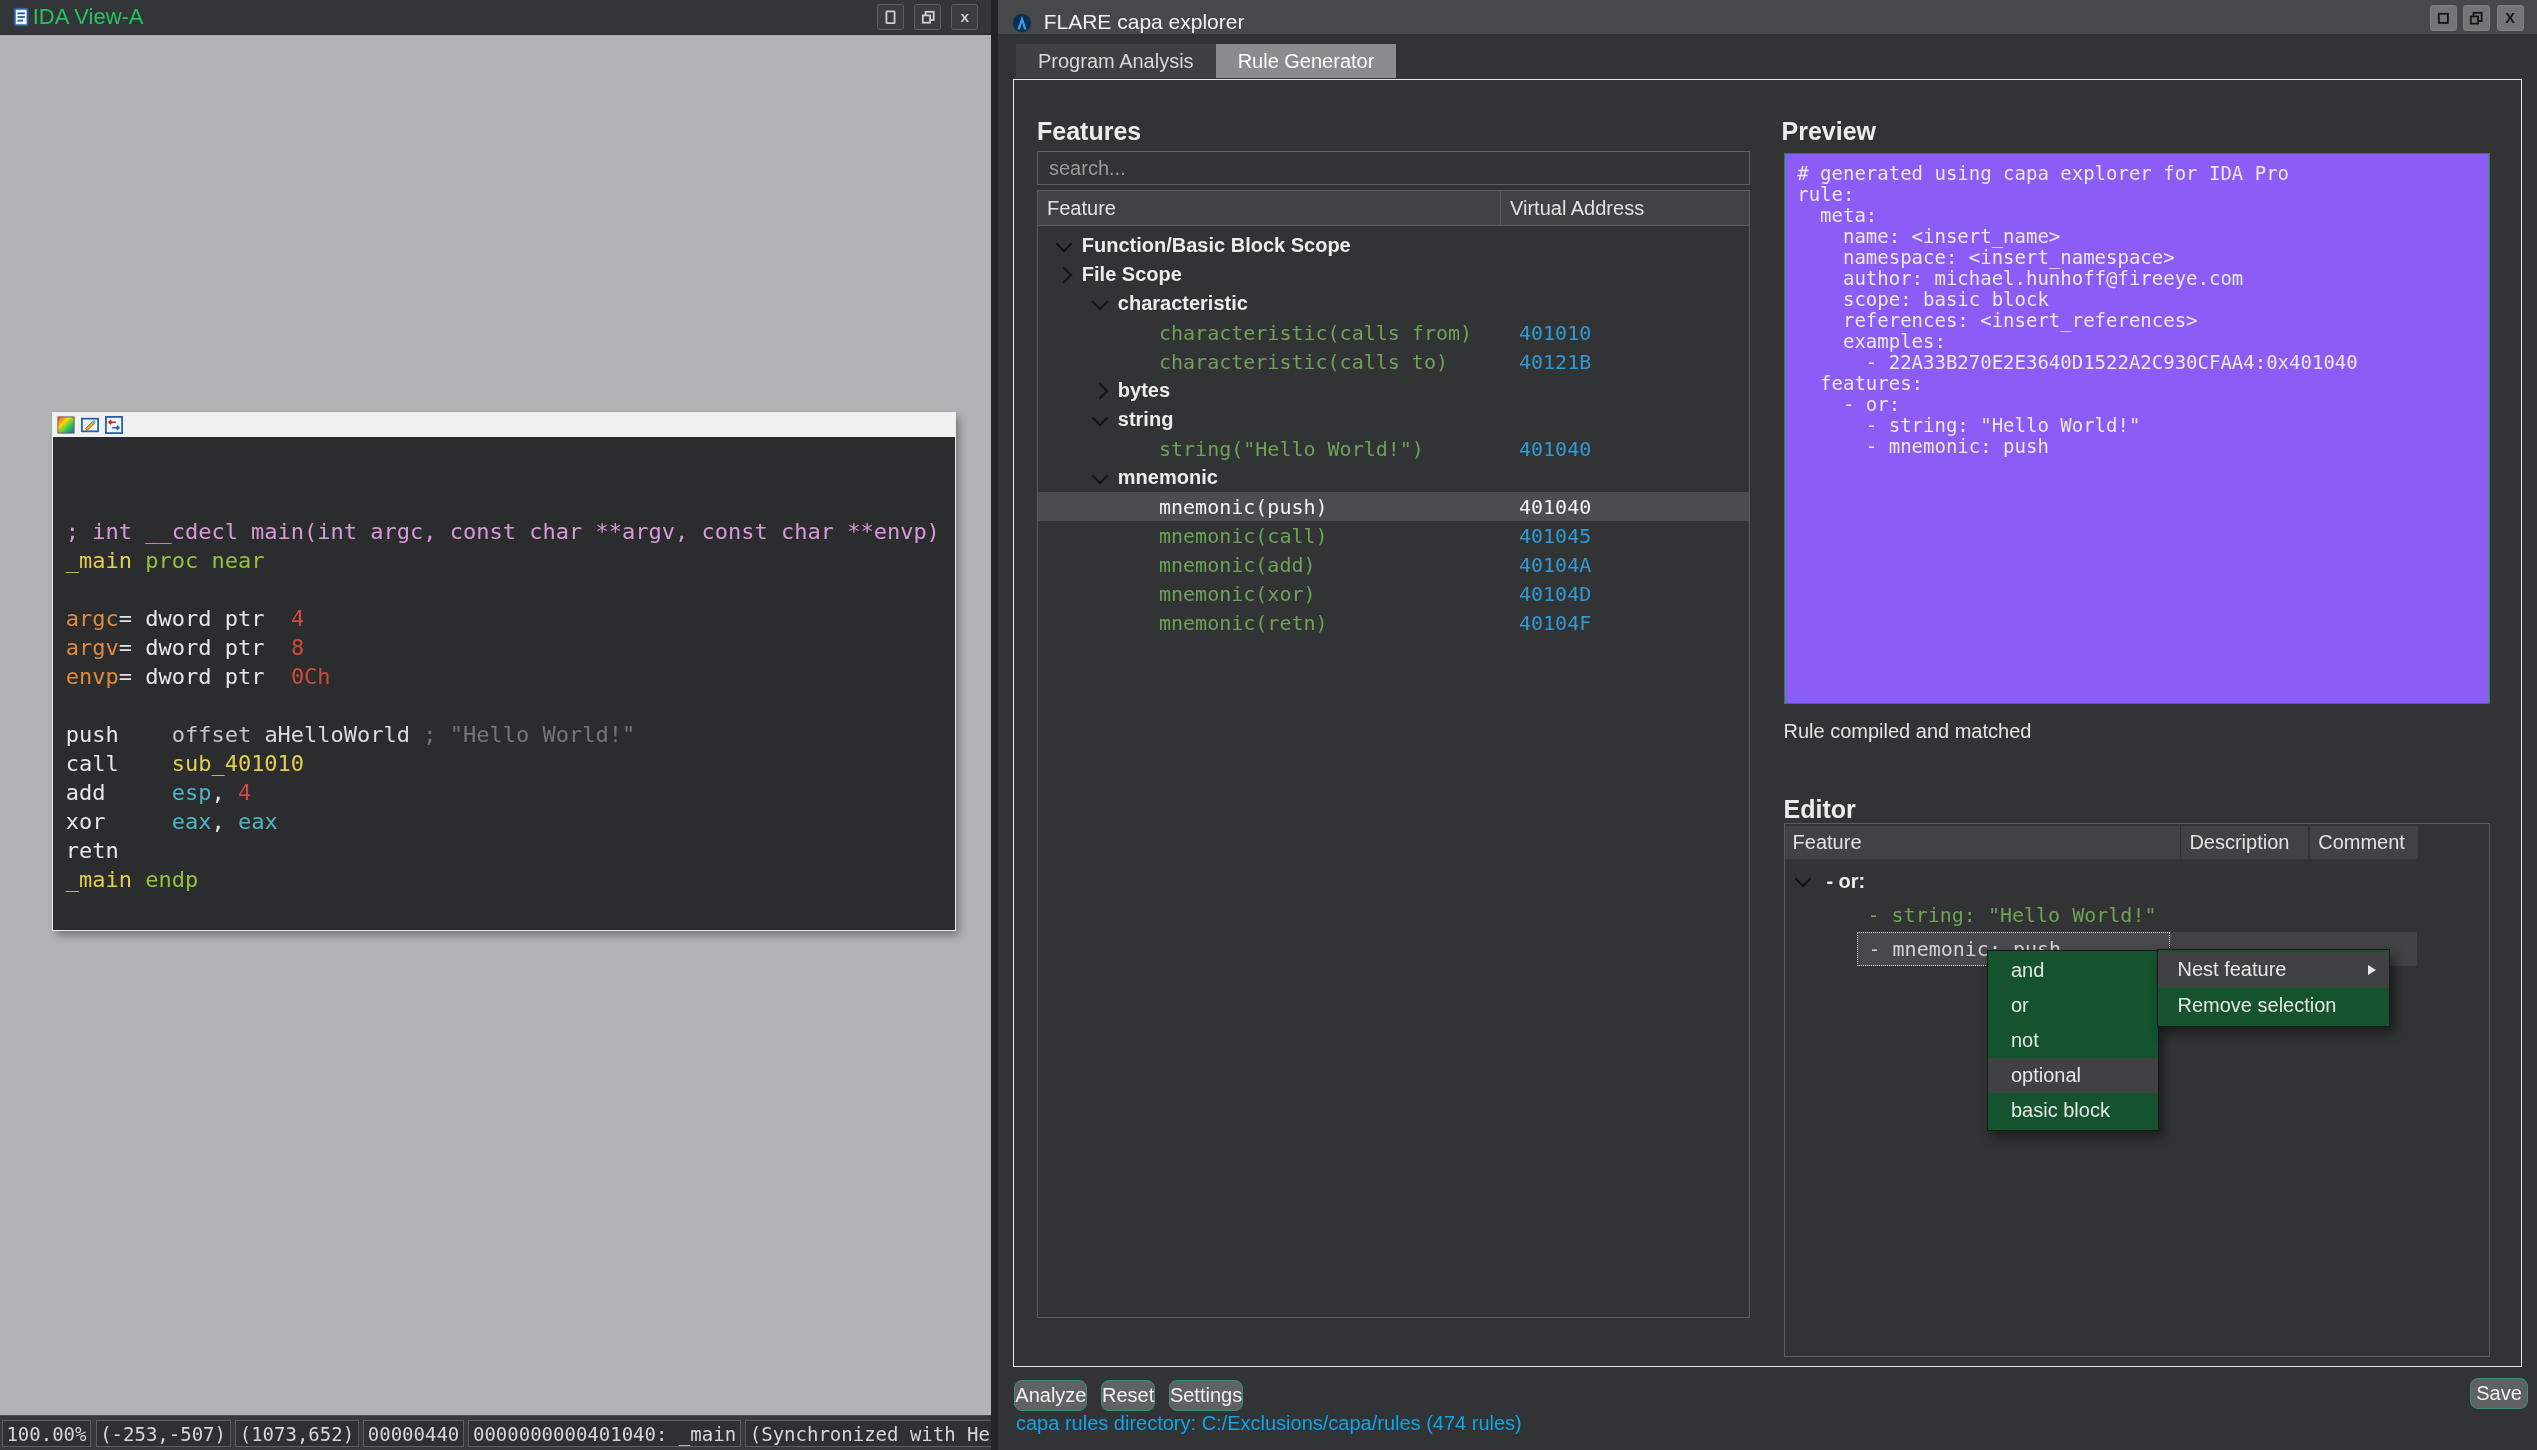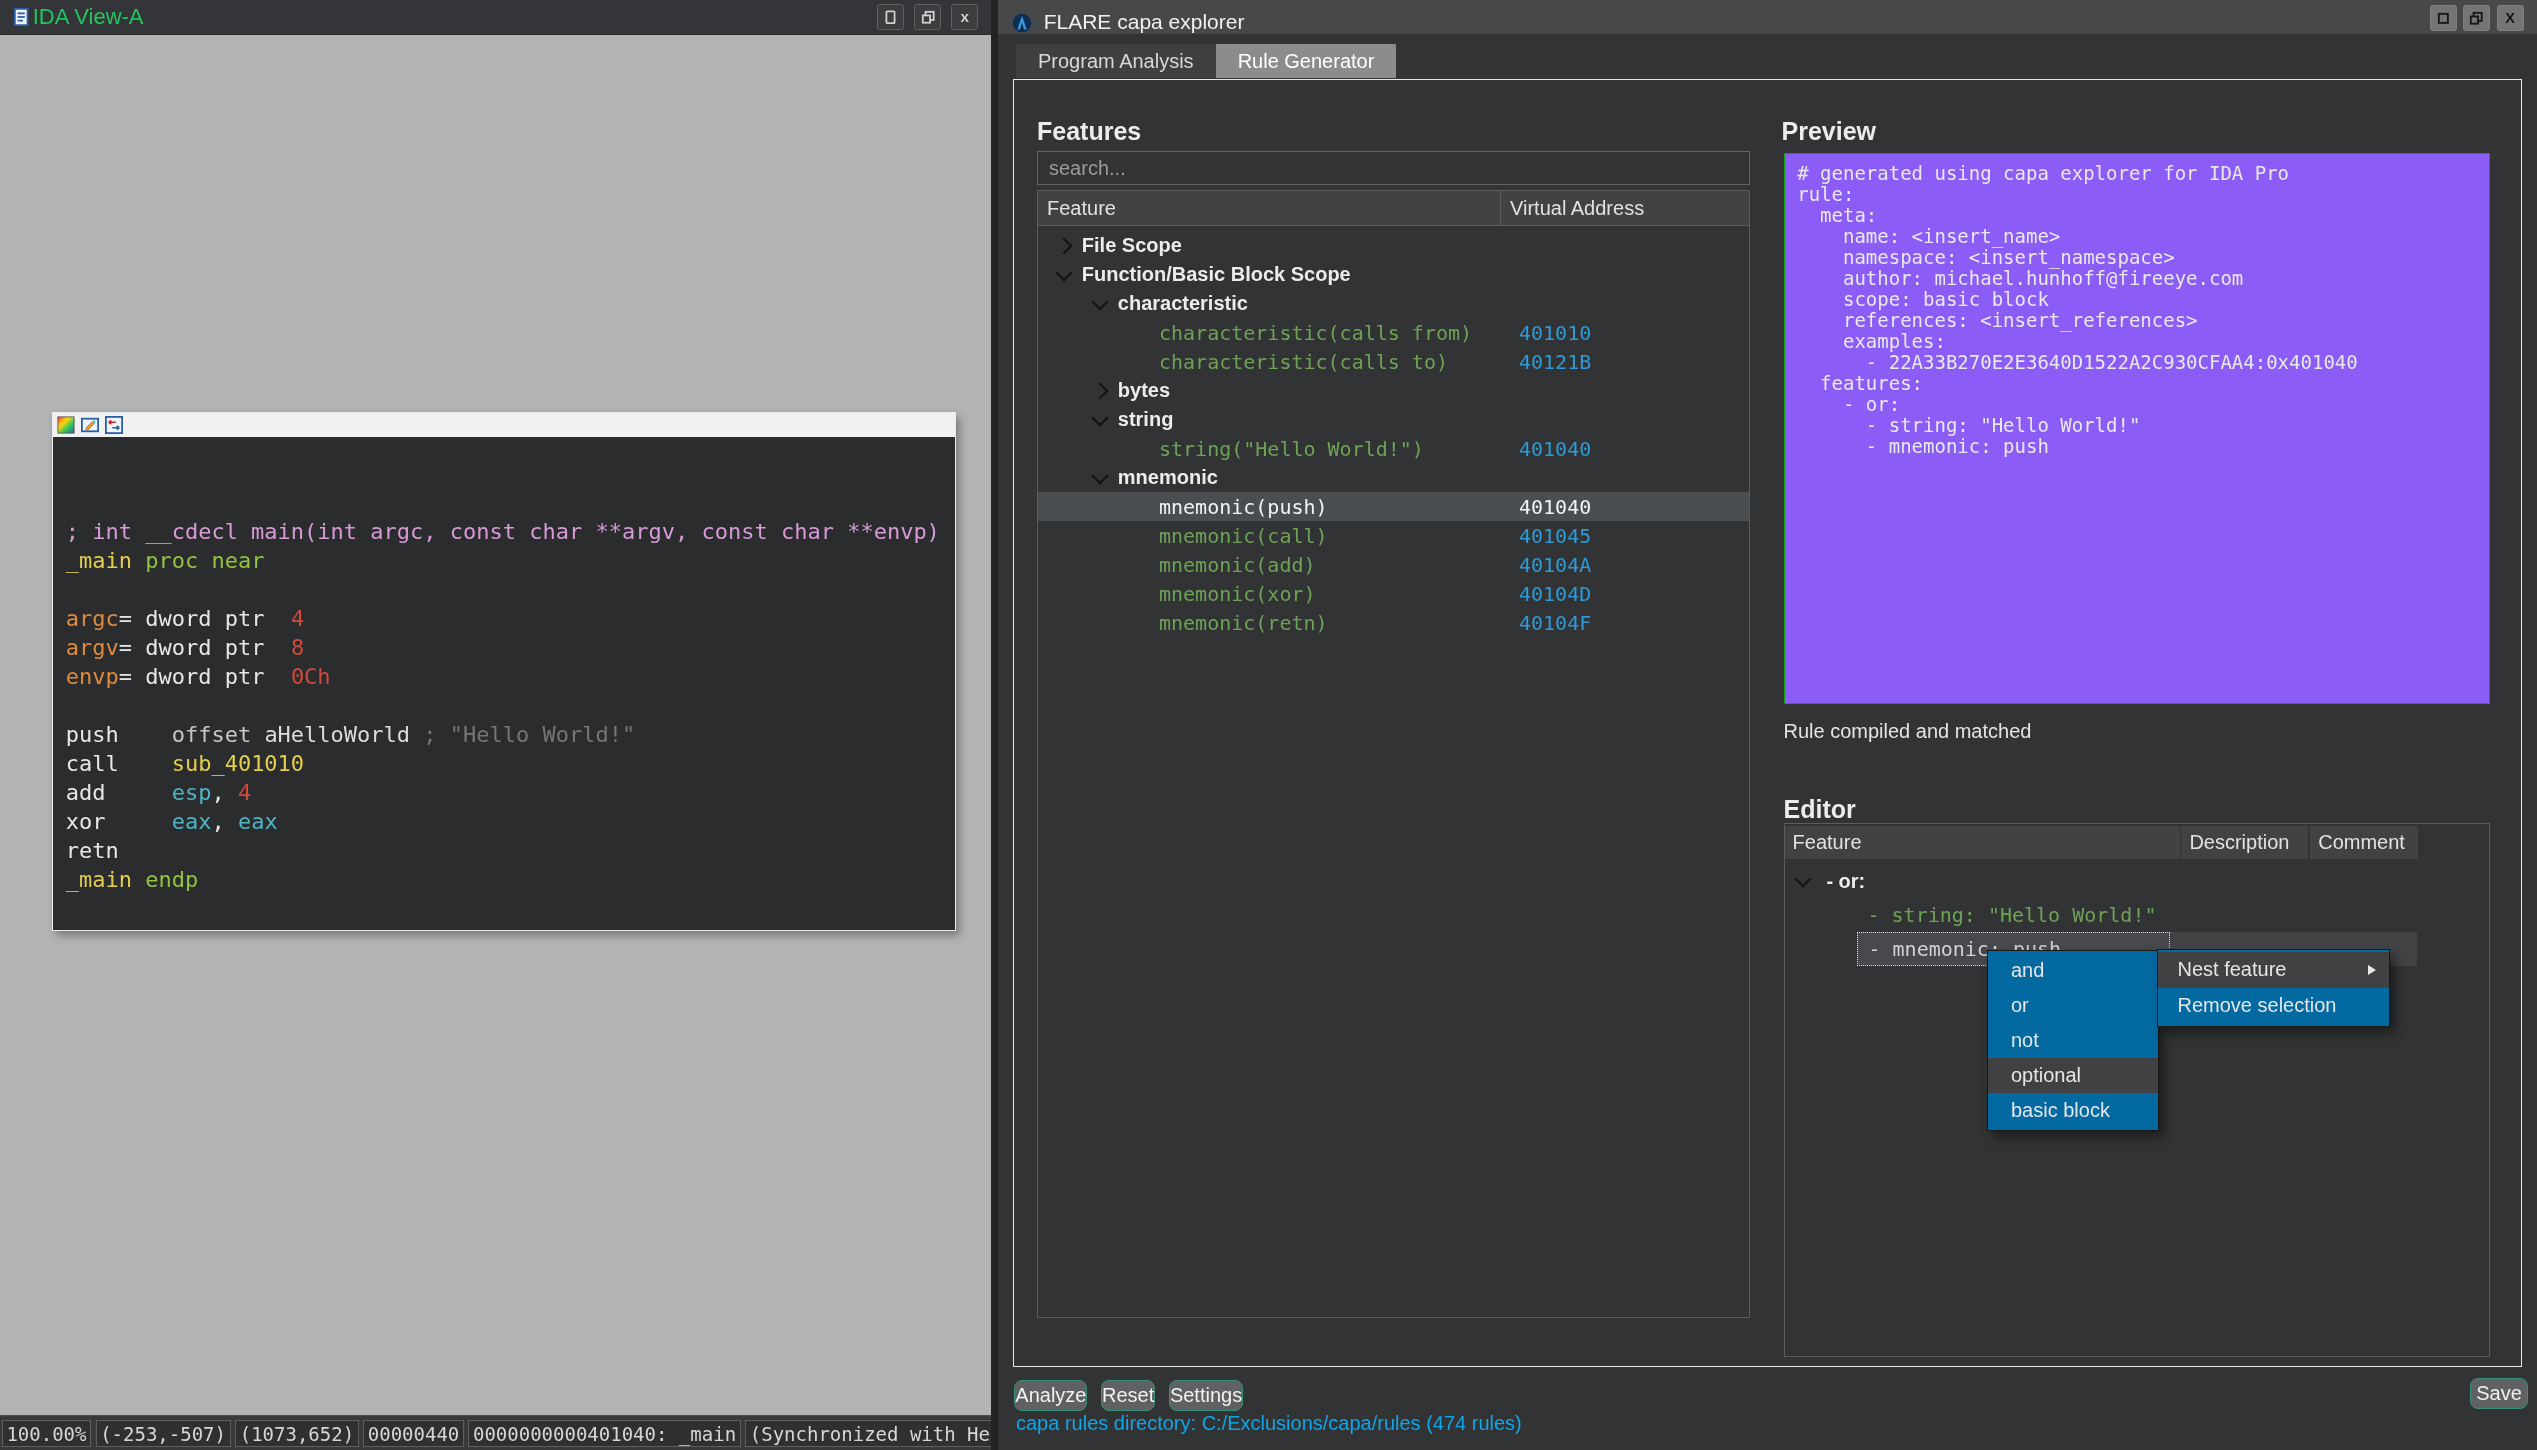--- a/index.html
+++ b/index.html
@@ -98,21 +98,21 @@
   .erow{height:34px;display:flex;align-items:center;font-size:20px;position:relative;}
   .erow .chev{margin-left:12.7px;}
   .erow .elabel-bold{font-weight:bold;color:#ececec;}
   .erow .estring{font-family:"DejaVu Sans Mono",monospace;color:#6ea257;margin-left:83px;}
   .sel-band{position:absolute;left:72px;top:0;width:560px;height:34px;background:#414345;}
   .sel-focus{position:absolute;left:72px;top:0;width:313px;height:34px;box-sizing:border-box;
              border:0.9px dotted #dcdcdc;background:#47494c;display:flex;align-items:center;padding-left:11px;}
   .sel-focus .etext{font-family:"DejaVu Sans Mono",monospace;color:#d2d2d2;}
 
   
-  .menu{position:absolute;background:#0369a1;border:0.9px solid #191919;box-shadow:4.5px 6.3px 11px rgba(0,0,0,.5);}
+  .menu{position:absolute;background:#14532d;border:0.9px solid #191919;box-shadow:4.5px 6.3px 11px rgba(0,0,0,.5);}
   .submenu{left:202px;top:126px;width:170px;z-index:5;padding:1.8px 0;}
   .mainmenu{left:372px;top:125px;width:231px;z-index:6;padding:1.8px 0;}
   .mi{height:35px;display:flex;align-items:center;padding-left:23.5px;font-size:20px;color:#e6e6e6;cursor:default;}
   .mainmenu .mi{height:36px;padding-left:20px;}
   .mi.hl{background:#404143;}
   .submarrow{width:0;height:0;border-left:8.1px solid #e8e8e8;border-top:5.4px solid transparent;
              border-bottom:5.4px solid transparent;margin-left:auto;margin-right:12.7px;}
 
   
   .fbtn{background:#5f6162;border:0.9px solid #37907c;border-radius:8px;color:#f1f1f1;font-size:20px;
@@ -233,26 +233,26 @@
 
       <h2 class="panel-h" style="left:23.5px;top:16.3px;">Features</h2>
       <input class="search-input" type="text" placeholder="search..." style="">
       <div class="ftable">
         <div class="fthead">
           <span class="c1">Feature</span>
           <span class="c2">Virtual Address</span>
         </div>
         <div class="ftree" id="feature-tree">
             <div class="trow">
+              <span class="chev open" style="margin-left: 20px;"></span>
+              <span class="tlabel-bold">Function/Basic Block Scope</span>
+            </div>
+            <div class="trow">
               <span class="chev closed" style="margin-left: 20px;"></span>
               <span class="tlabel-bold">File Scope</span>
-            </div>
-            <div class="trow">
-              <span class="chev open" style="margin-left: 20px;"></span>
-              <span class="tlabel-bold">Function/Basic Block Scope</span>
             </div>
             <div class="trow">
               <span class="chev open" style="margin-left: 56px;"></span>
               <span class="tlabel-bold">characteristic</span>
             </div>
             <div class="trow">
               <span class="tleaf" style="margin-left: 121px;">characteristic(calls from)</span>
               <span class="addr">401010</span>
             </div>
             <div class="trow">

